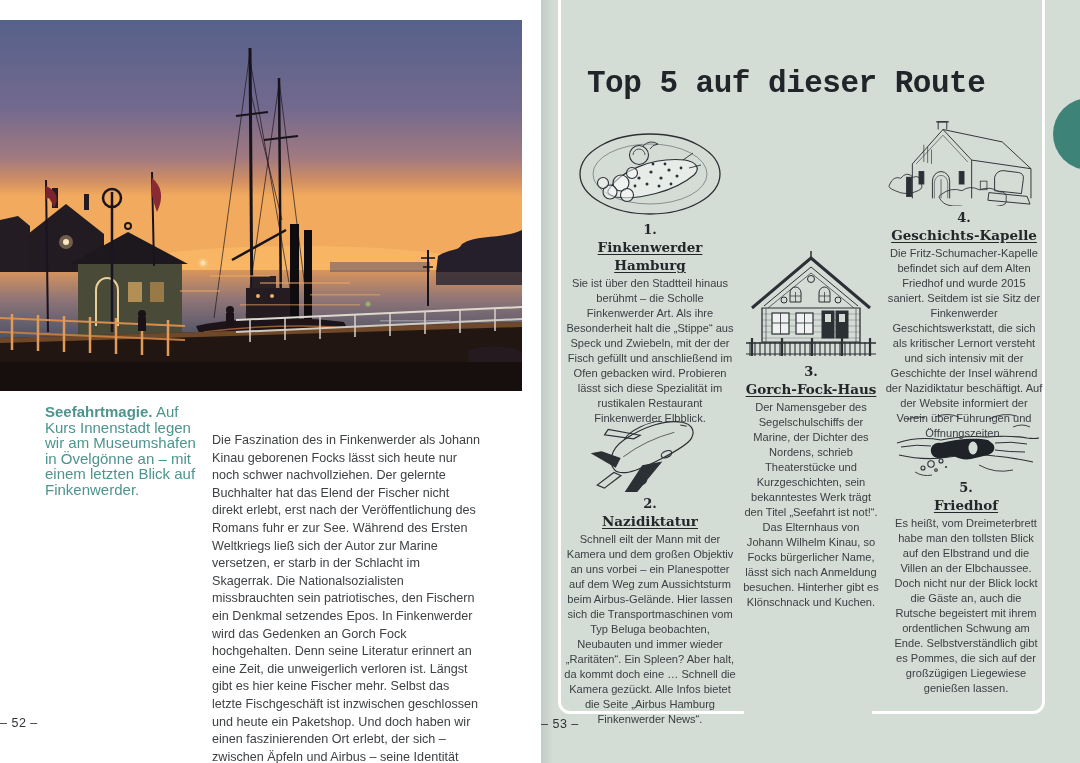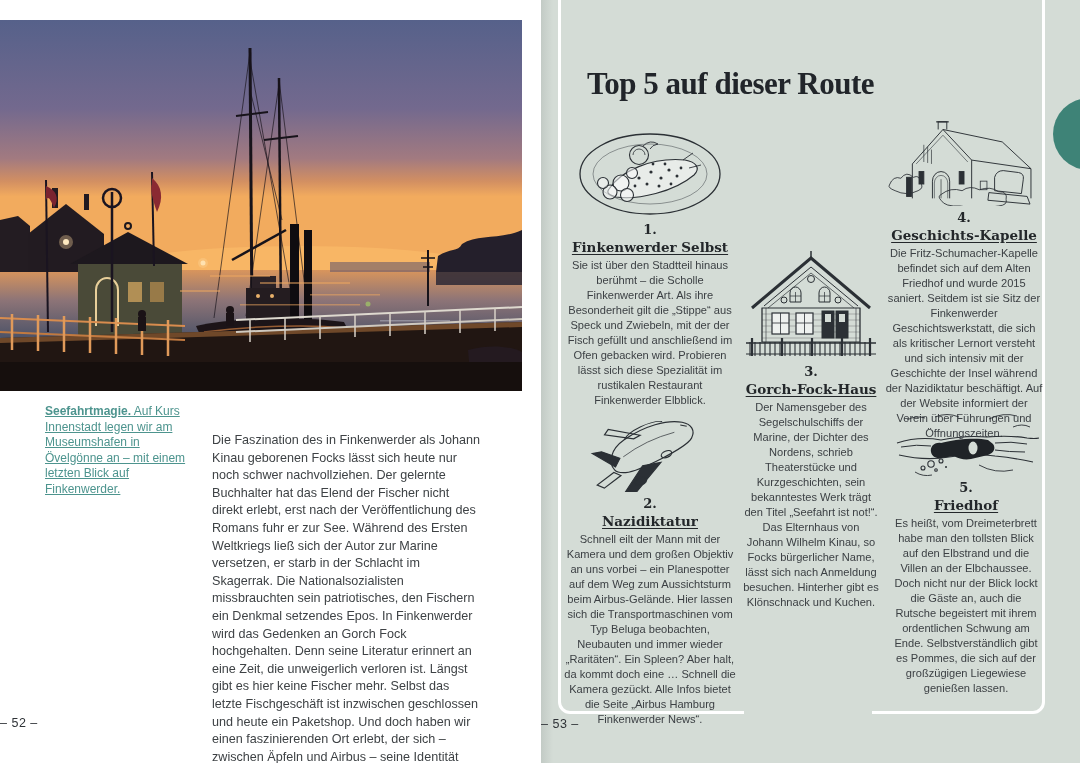--- a/index.html
+++ b/index.html
@@ -1,38 +1,38 @@
 <!DOCTYPE html>
 <html lang="de"><head>
 <meta charset="utf-8">
 <style>
   html,body{margin:0;padding:0;background:#ffffff;}
   #screen{position:relative;width:1080px;height:763px;overflow:hidden;background:#ffffff;
           font-family:"Liberation Sans",sans-serif;}
   
   .page-left{position:absolute;left:0;top:0;width:541px;height:763px;background:#ffffff;}
   .photo-wrap{position:absolute;left:0;top:20px;width:522px;height:371px;overflow:hidden;}
-  .caption{position:absolute;left:45px;top:404px;width:152px;font-size:12px;line-height:15.5px;
-           color:#4d948e;text-decoration:underline;}
+  .caption{position:absolute;left:45px;top:404px;width:152px;font-size:15px;line-height:15.5px;
+           color:#4d948e;}
   .caption .lead{font-weight:bold;}
   .body-text{position:absolute;left:212px;top:402px;width:270px;font-size:12.6px;line-height:17.6px;
              color:#3e4245;margin-top:30px;}
   .pagenum{position:absolute;font-size:12.5px;color:#2f3337;letter-spacing:0.5px;text-align:left;}
   .pagenum-left{left:0;top:716px;width:541px;}
   
   .page-right{position:absolute;left:541px;top:0;width:539px;height:763px;background:#d4dcd6;overflow:hidden;}
   .spine-shadow{position:absolute;left:0;top:0;width:12px;height:763px;
                 background:linear-gradient(90deg,rgba(40,50,48,0.10),rgba(40,50,48,0));}
   .white-frame{position:absolute;left:17px;right:35px;top:-14px;bottom:49px;
                border:3px solid #ffffff;border-radius:0 0 12px 12px;pointer-events:none;}
   .frame-gap{position:absolute;left:203px;bottom:46px;width:128px;height:8px;background:#d4dcd6;}
   .edge-tab{position:absolute;left:512px;top:98px;width:72px;height:72px;border-radius:50%;
             background:#3e8377;}
   .page-title{position:absolute;left:46px;top:66px;width:460px;
-              font-family:Liberation Serif, serif;font-weight:bold;
+              font-family:Liberation Mono, monospace;font-weight:bold;
               font-size:31px;letter-spacing:-0.5px;color:#21252a;}
   .item{position:absolute;text-align:center;}
   .illu{display:flex;justify-content:center;align-items:flex-end;margin-bottom:4px;}
   .item-number{font-family:"DejaVu Serif","Liberation Serif",serif;font-weight:bold;
                font-size:13px;color:#23272a;line-height:16px;}
   .item-heading{font-family:"DejaVu Serif","Liberation Serif",serif;font-weight:bold;
                 font-size:13.5px;color:#23272a;text-decoration:underline;text-underline-offset:2px;
                 line-height:18px;}
   .item-text{font-size:11.1px;line-height:15px;color:#3c4044;margin-top:2px;hyphens:auto;}
   .pagenum-right{left:0;top:717px;width:470px;}
@@ -201,22 +201,22 @@
               <circle cx="28" cy="57" r="5.5"></circle>
                 <circle cx="57" cy="47" r="5.5"></circle>
             </g>
             <circle cx="64" cy="29" r="9.5" stroke-width="1.1"></circle>
             <path d="M58,29 a6,6 0 0 1 12,0" stroke-width="0.8"></path>
             <path d="M68,20 q7,-7 15,-2 q-6,1 -8,5" stroke-width="0.9"></path>
           </g>
         </svg>
       </div>
       <div class="item-number">1.</div>
-      <div class="item-heading">Finkenwerder Selbst</div>
-      <div class="item-text">Sie ist über den Stadtteil hinaus berühmt – die Scholle Finkenwerder Art. Als ihre Besonderheit gilt die „Stippe“ aus Speck und Zwiebeln, mit der der Fisch gefüllt und anschließend im Ofen gebacken wird. Probieren lässt sich diese Spezialität im rustikalen Restaurant Finkenwerder Elbblick.</div>
+      <div class="item-heading">Finkenwerder Hamburg</div>
+      <div class="item-text">Sie ist über den Stadtteil hinaus berühmt – die Scholle Finkenwerder Art. Als ihre Besonderheit halt die „Stippe“ aus Speck und Zwiebeln, mit der der Fisch gefüllt und anschließend im Ofen gebacken wird. Probieren lässt sich diese Spezialität im rustikalen Restaurant Finkenwerder Elbblick.</div>
     </div>
 
     <div class="item" style="left:23px;top:408px;width:172px;">
       <div class="illu" style="height:84px;">
         <svg width="160" height="84" viewBox="0 0 160 92">
           <g transform="rotate(-22 80 46)" stroke="#2b3035" fill="none" stroke-width="1.3">
             <path d="M36,52 C32,42 40,29 58,25 C84,19 110,22 124,31 C133,37 134,45 127,51 C117,59 60,63 46,59 C40,57 37,55 36,52 Z"></path>
             <path d="M58,25 C66,18 92,16 104,22" stroke-width="1"></path>
             <path d="M121,33 l6,4" stroke-width="1"></path>
             <path d="M38,49 L20,26 L30,28 L46,42 Z" fill="#2b3035"></path>

